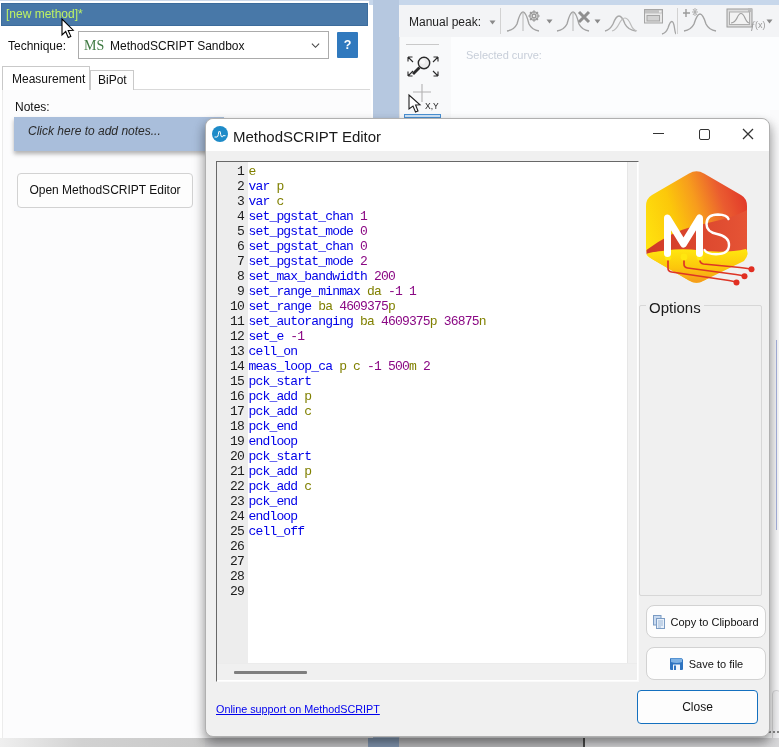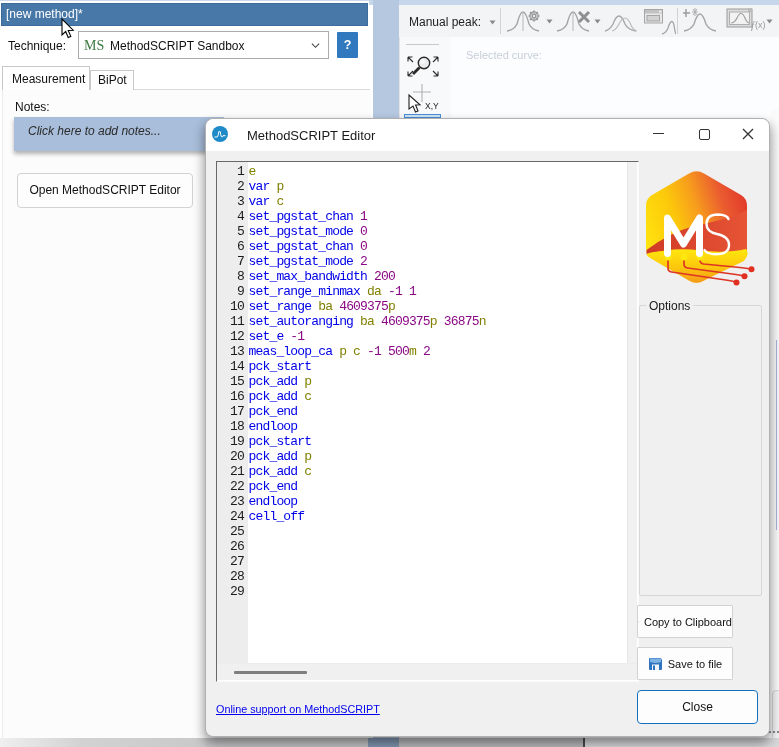--- a/index.html
+++ b/index.html
@@ -1,19 +1,19 @@
 <!DOCTYPE html>
 <html><head><meta charset="utf-8">
 <style>
 html,body{margin:0;padding:0}
 body{width:779px;height:747px;overflow:hidden;position:relative;background:#ffffff;
   font-family:"Liberation Sans",sans-serif;-webkit-font-smoothing:antialiased}
 .abs{position:absolute}
 #titlebar{left:1px;top:3px;width:367px;height:23px;background:#4878a8;border:1px solid #3c6c9c;
-  color:#ffffff;font-size:12px;line-height:21px;padding-left:4px;box-sizing:border-box}
+  color:#bef264;font-size:12px;line-height:21px;padding-left:4px;box-sizing:border-box}
 #topstrip{left:0;top:0;width:779px;height:1px;background:#cdd9ea}
 #topstrip2{left:369px;top:0;width:410px;height:5px;background:#c7d7eb}
 #techlabel{left:8px;top:39px;font-size:12px;color:#111}
 #dropdown{left:78px;top:31px;width:251px;height:28px;background:#fff;border:1px solid #ababab;box-sizing:border-box}
 #msgreen{left:5px;top:6px;font-family:"Liberation Serif",serif;font-size:14px;color:#3f7a42}
 #ddtext{left:31px;top:7px;font-size:12px;color:#111}
 #ddchev{left:232px;top:9px;width:9px;height:9px}
 #qbtn{left:337px;top:32px;width:21px;height:26px;background:#3079be;color:#fff;font-size:12.5px;
   font-weight:bold;text-align:center;line-height:26px;border-radius:1px}
 .tab{box-sizing:border-box;background:#fff;border:1px solid #c9c9c9;border-bottom:none;font-size:12px;color:#111}
@@ -43,41 +43,41 @@
 #bs2{left:205px;width:163px;background:#c5c5c7}
 #bs3{left:368px;width:31px;background:#8296b0}
 #bs4{left:399px;width:184px;background:#bababc}
 #bs5{left:583px;width:2px;background:#4a4a4a}
 #bs6{left:585px;width:194px;background:#d8d8da}
 
 #dlg{left:205px;top:118px;width:565px;height:619px;background:#f0f0f0;border:1px solid #b0b0b0;
   border-radius:8px;box-sizing:border-box;box-shadow:0 7px 13px rgba(0,0,0,.28),-3px 4px 8px rgba(0,0,0,.11),3px 4px 8px rgba(0,0,0,.11)}
 #dlgtitle{left:0;top:0;width:100%;height:32px;background:#fff;border-radius:8px 8px 0 0}
 #dlgicon{left:6px;top:7px;width:16px;height:16px}
-#dlgtext{left:41px;top:9px;font-size:13px;color:#1a1a1a}
+#dlgtext{left:27px;top:9px;font-size:15px;color:#1a1a1a}
 #btnmin{left:447px;top:14px;width:11px;height:1.4px;background:#333}
 #btnmax{left:493px;top:10px;width:9px;height:9px;border:1.4px solid #333;border-radius:2px}
 #btnclose{left:536px;top:9px;width:12px;height:12px}
 
 #editor{left:9.5px;top:42px;width:423px;height:521px;background:#fff;box-sizing:border-box;
   border-top:1.5px solid #686868;border-left:1.5px solid #686868;border-right:1.5px solid #fafafa;border-bottom:1.5px solid #fafafa}
 #gutter{left:0;top:0;width:31.5px;height:499.5px;background:#ededed;padding-top:1.5px;box-sizing:content-box}
 #gutter div{height:15px;text-align:right;padding-right:4px}
 #code{left:32px;top:1.5px;width:380px}
 #code div{height:15px;white-space:pre}
 .mono{font-family:"Liberation Mono",monospace;font-size:13px;letter-spacing:-0.83px;line-height:15px;color:#1c1c1c}
 .c{color:#0000e8}.o{color:#808000}.n{color:#8a0884}
 #vscroll{left:410px;top:0;width:10px;height:501px;background:#f1f1f1;border-left:1px solid #e6e6e6;box-sizing:border-box}
 #hscroll{left:0;top:501px;width:420px;height:17px;background:#f0f0f0;border-top:1px solid #ececec;box-sizing:border-box}
 #hthumb{left:17px;top:7px;width:73px;height:3px;background:#7f7f7f;border-radius:1px}
 
 #mslogo{left:440px;top:51px;width:112px;height:122px}
-#optlabel{left:440px;top:180px;font-size:12px;color:#1a1a1a;background:#f0f0f0;padding:0 3px;z-index:2}
+#optlabel{left:440px;top:180px;font-size:15px;color:#1a1a1a;background:#f0f0f0;padding:0 3px;z-index:2}
 #optbox{left:433px;top:186px;width:121px;height:289px;border:1px solid #d7d7d7;border-radius:2px}
-.dbtn{left:431px;width:96px;background:#fdfdfd;border:1px solid #d2d2d2;border-radius:1px;box-sizing:border-box;
+.dbtn{left:440px;width:120px;background:#fdfdfd;border:1px solid #d2d2d2;border-radius:8px;box-sizing:border-box;
   font-size:11px;color:#111;display:flex;align-items:center;justify-content:center;gap:5px;white-space:nowrap}
 #copybtn{top:486px;height:33px}
 #savebtn{top:528px;height:33px}
 #closebtn{left:431px;top:571px;width:121px;height:34px;background:#fdfdfd;border:1.5px solid #1470bf;border-radius:4px;
   box-sizing:border-box;font-size:12px;color:#111;display:flex;align-items:center;justify-content:center}
 #link{left:10px;top:584px;font-size:10.8px;color:#0000ee;text-decoration:underline}
 </style></head>
 <body>
 <div class="abs" id="topstrip"></div>
 <div class="abs" id="topstrip2"></div>
@@ -244,20 +244,21 @@
         <div><span class="c">var</span> <span class="o">c</span></div>
         <div><span class="c">set_pgstat_chan</span> <span class="n">1</span></div>
         <div><span class="c">set_pgstat_mode</span> <span class="n">0</span></div>
         <div><span class="c">set_pgstat_chan</span> <span class="n">0</span></div>
         <div><span class="c">set_pgstat_mode</span> <span class="n">2</span></div>
         <div><span class="c">set_max_bandwidth</span> <span class="n">200</span></div>
         <div><span class="c">set_range_minmax</span> <span class="o">da</span> <span class="n">-1</span> <span class="n">1</span></div>
         <div><span class="c">set_range</span> <span class="o">ba</span> <span class="n">4609375</span><span class="o">p</span></div>
         <div><span class="c">set_autoranging</span> <span class="o">ba</span> <span class="n">4609375</span><span class="o">p</span> <span class="n">36875</span><span class="o">n</span></div>
         <div><span class="c">set_e</span> <span class="n">-1</span></div>
+        <div><span class="c">cell_on</span></div>
         <div><span class="c">meas_loop_ca</span> <span class="o">p</span> <span class="o">c</span> <span class="n">-1</span> <span class="n">500</span><span class="o">m</span> <span class="n">2</span></div>
         <div><span class="c">pck_start</span></div>
         <div><span class="c">pck_add</span> <span class="o">p</span></div>
         <div><span class="c">pck_add</span> <span class="o">c</span></div>
         <div><span class="c">pck_end</span></div>
         <div><span class="c">endloop</span></div>
         <div><span class="c">pck_start</span></div>
         <div><span class="c">pck_add</span> <span class="o">p</span></div>
         <div><span class="c">pck_add</span> <span class="o">c</span></div>
         <div><span class="c">pck_end</span></div>

